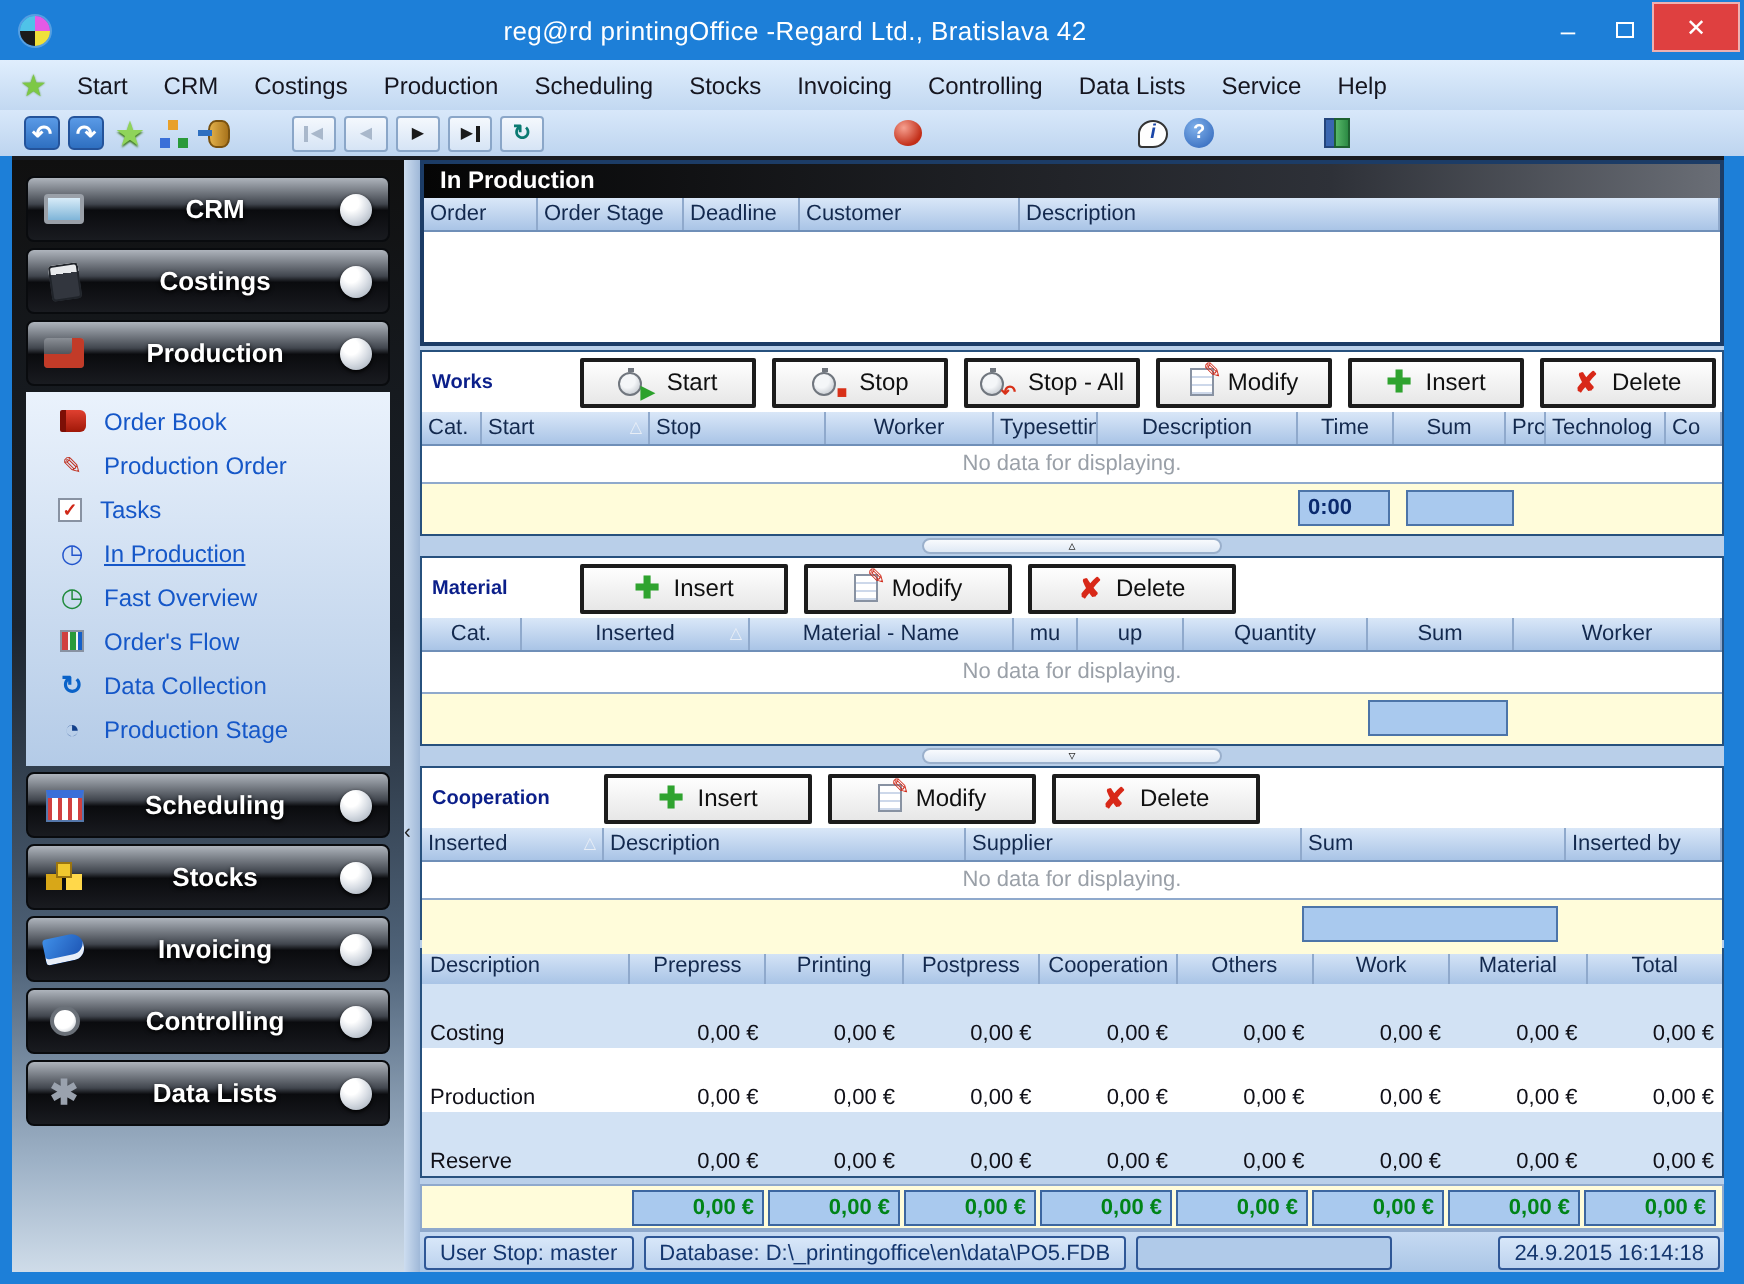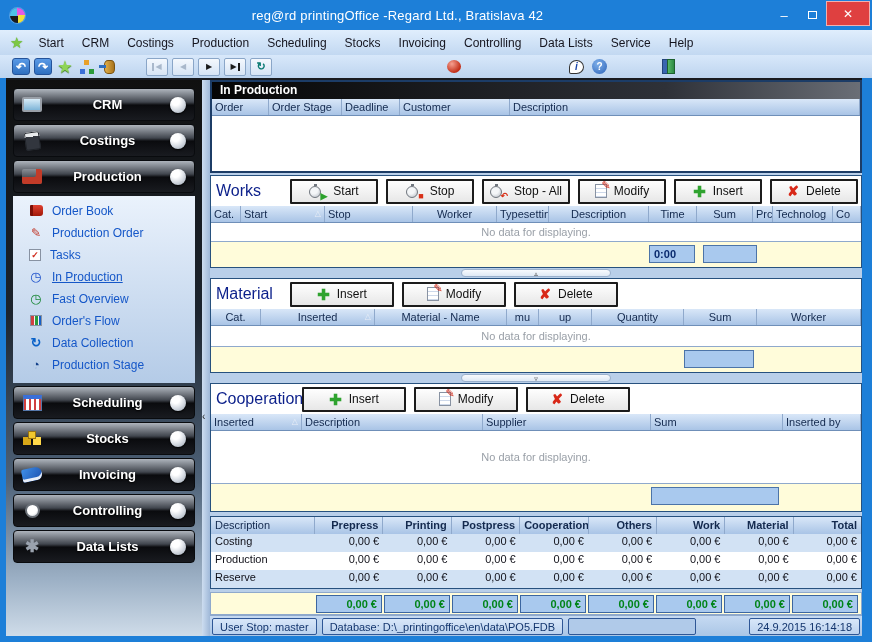--- a/index.html
+++ b/index.html
@@ -99,21 +99,21 @@
     border-bottom:1px solid #6f8fb8;font-size:11px;color:#13294e;overflow:hidden;}
   .gh{border-right:1px solid #8fa9cc;padding:2px 3px;white-space:nowrap;overflow:hidden;position:relative;flex:none;}
   .gh .sort{position:absolute;right:3px;top:3px;font-size:8px;color:#e8eef6;}
   .gh-flex{flex:1;}
   .ip-row{display:flex;height:18px;flex:none;background:#2c69c7;color:#fff;font-size:11px;outline:1px dotted #c8722e;outline-offset:-1px;align-items:center;}
   .ip-cell{padding:1px 4px;white-space:nowrap;overflow:hidden;flex:none;}
   .ip-focus{height:16px;margin:1px 2px;background:#7fabdf;border:1px solid #000;box-shadow:inset 0 0 0 1px rgba(255,255,255,.7);}
   .grid-rest{flex:1;background:#fff;}
   
   .btn-row{display:flex;align-items:center;padding:2px 3px;gap:8px;flex:none;height:30px;}
-  .sec-label{font-weight:normal;color:#0b1f8a;font-size:16px;width:68px;flex:none;padding-left:2px;}
+  .sec-label{font-weight:bold;color:#0b1f8a;font-size:10px;width:68px;flex:none;padding-left:2px;}
   .abtn{height:25px;border:2px solid #1c1c1c;border-radius:1px;background:linear-gradient(#fefefe,#e7e7e7);
     display:flex;align-items:center;justify-content:center;gap:7px;font-size:12px;color:#101010;cursor:pointer;white-space:nowrap;}
   .abtn-flex{flex:1;}
   .abtn-fix{width:104px;flex:none;}
   .bi-sw{position:relative;width:17px;height:15px;flex:none;}
   .bi-sw .face{position:absolute;left:0;top:2px;width:12px;height:12px;border-radius:50%;
     background:radial-gradient(circle at 38% 32%,#f4f6f8 40%,#b4bac2);border:1px solid #70767e;}
   .bi-sw .face::before{content:"";position:absolute;left:4px;top:-3px;width:3px;height:2px;background:#70767e;}
   .bi-sw .ov{position:absolute;right:-1px;bottom:-2px;font-size:9px;font-weight:bold;line-height:9px;}
   .ov-green{color:#2ca12c;} .ov-red{color:#d83018;}
@@ -130,22 +130,22 @@
   .hsplit{height:10px;flex:none;position:relative;}
   .pill{position:absolute;left:50%;transform:translateX(-50%);top:1px;width:150px;height:8px;
     background:linear-gradient(#f8fafd,#dfe9f5);border:1px solid #9ab0cc;border-radius:4px;
     text-align:center;font-size:7px;line-height:7px;color:#333;cursor:row-resize;}
   .p-works{height:93px;} .p-mat{height:95px;} .p-coop{flex:1;min-height:0;}
   .yf-works{height:26px;} .yf-mat{height:26px;} .yf-coop{height:28px;}
   
   .summary{margin-top:4px;border:1px solid #27517e;background:#fff;font-size:11px;flex:none;}
   .sum-head{display:flex;height:17px;background:linear-gradient(#d9e7f8,#a9c4e6);color:#13294e;}
   .sh{border-right:1px solid #8fa9cc;padding:2px 4px;white-space:nowrap;overflow:hidden;}
-  .sh0{width:104px;flex:none;} .shn{flex:1;text-align:right;font-weight:bold;}
-  .sum-row{display:flex;height:18px;color:#101018;align-items:flex-start;}
+  .sh0{width:104px;flex:none;} .shn{flex:1;text-align:center;}
+  .sum-row{display:flex;height:32px;color:#101018;align-items:flex-end;}
   .sum-row.alt{background:#d2e2f4;}
   .sl{width:104px;flex:none;padding:1px 4px;} .sv{flex:1;text-align:right;padding:1px 4px;white-space:nowrap;}
   
   .totals{height:23px;margin-top:3px;background:#fffcda;border:1px solid #8fa9cc;display:flex;align-items:center;padding:1px 2px;flex:none;}
   .t-spacer{width:102px;flex:none;}
   .tbox{flex:1;margin:0 1px;height:18px;background:#a9c9ee;border:1px solid #3c66a0;
     color:#008418;font-weight:bold;font-size:11px;text-align:right;padding:2px 4px;line-height:13px;white-space:nowrap;overflow:hidden;}
   
   .statusbar{height:21px;flex:none;background:linear-gradient(#c6daf2,#aac6e6);border-top:1px solid #8fa9cc;
     display:flex;align-items:center;padding:1px 2px;gap:5px;font-size:11px;color:#14366e;}

